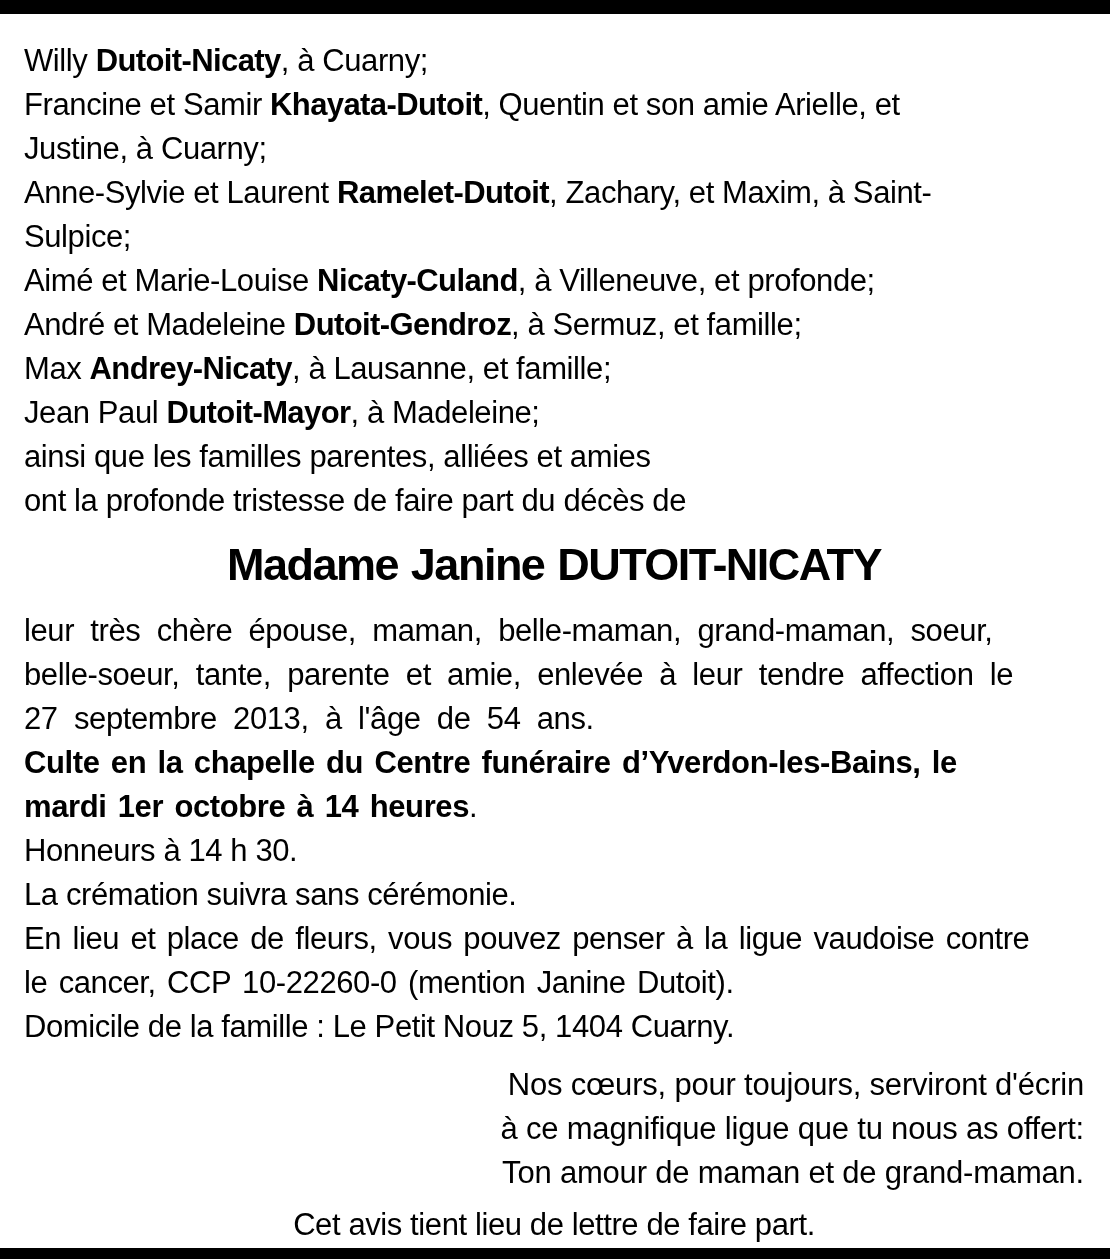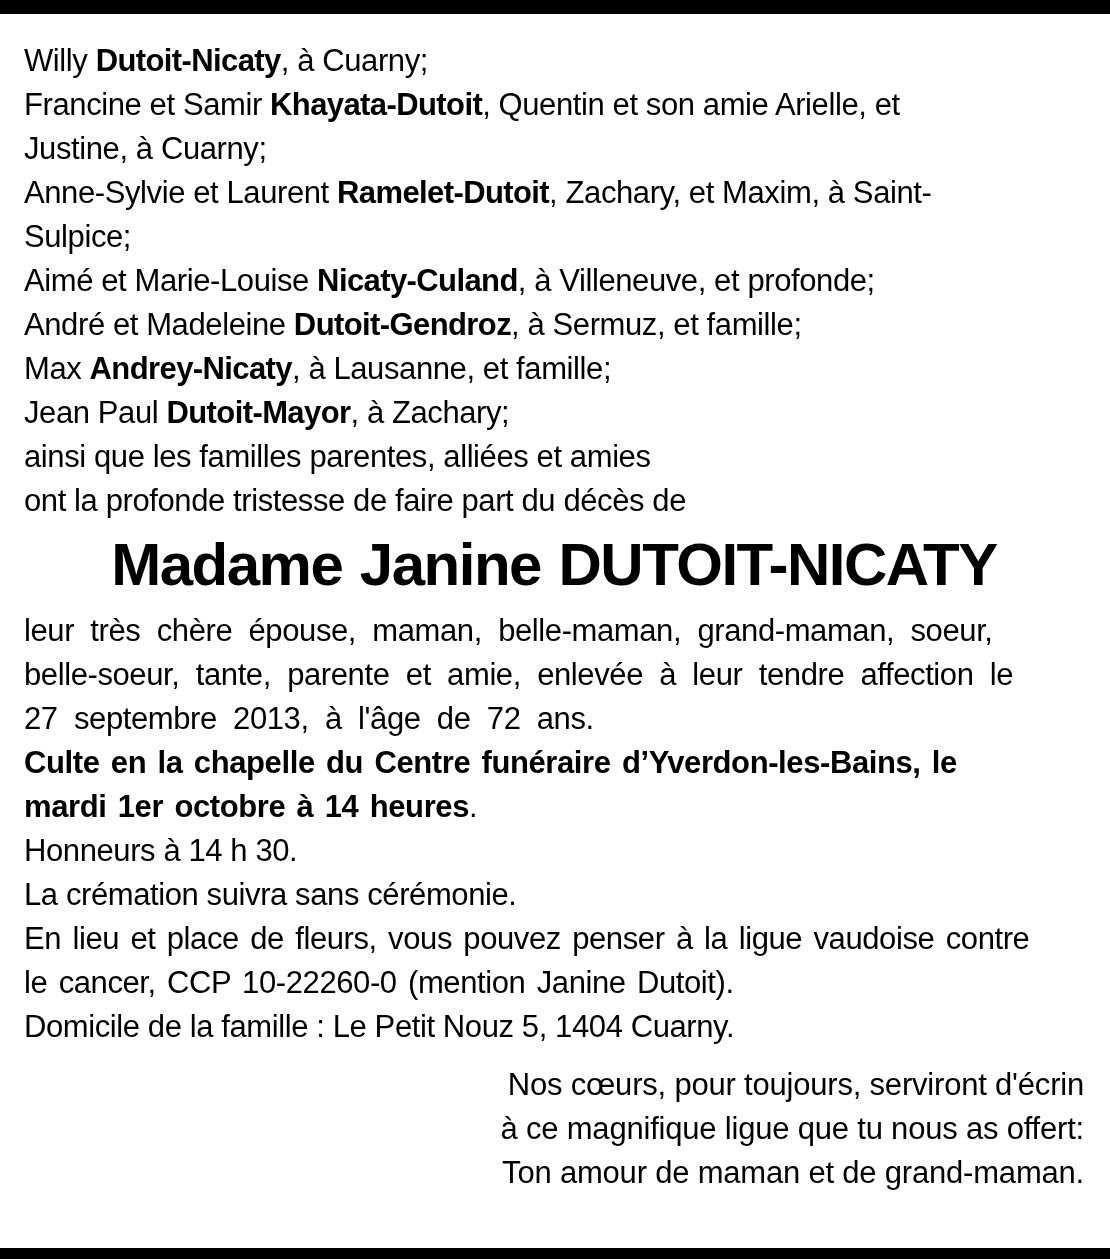--- a/index.html
+++ b/index.html
@@ -14,21 +14,21 @@
   .content{
     padding:25px 26px 0 24px;
     font-size:31px;line-height:44px;letter-spacing:-0.4px;
   }
   .line{white-space:nowrap;}
   .bold-name{font-weight:bold;letter-spacing:-0.6px;}
   .pre{white-space:pre-line;}
   .spread{word-spacing:0.26em;}
   .spread-sm{word-spacing:0.10em;}
   .title{
-    font-size:60px;font-weight:bold;text-align:center;
+    font-size:45px;font-weight:bold;text-align:center;
     letter-spacing:-1.5px;word-spacing:0.04em;line-height:82px;
     margin:1px 0 3px 0;white-space:nowrap;
   }
   .bold-par{font-weight:bold;}
   .reg{font-weight:normal;}
   .verse{
     text-align:right;margin-top:14px;
     letter-spacing:-0.2px;
   }
   .footer{text-align:center;margin-top:8px;}
@@ -43,46 +43,47 @@
 
     <div>
       <div class="line"><span>Willy </span><span class="bold-name">Dutoit-Nicaty</span><span>, à Cuarny;</span></div>
       <div class="line"><span>Francine et Samir </span><span class="bold-name">Khayata-Dutoit</span><span>, Quentin et son amie Arielle, et</span></div>
       <div class="line"><span>Justine, à Cuarny;</span></div>
       <div class="line"><span>Anne-Sylvie et Laurent </span><span class="bold-name">Ramelet-Dutoit</span><span>, Zachary, et Maxim, à Saint-</span></div>
       <div class="line"><span>Sulpice;</span></div>
       <div class="line"><span>Aimé et Marie-Louise </span><span class="bold-name">Nicaty-Culand</span><span>, à Villeneuve, et profonde;</span></div>
       <div class="line"><span>André et Madeleine </span><span class="bold-name">Dutoit-Gendroz</span><span>, à Sermuz, et famille;</span></div>
       <div class="line"><span>Max </span><span class="bold-name">Andrey-Nicaty</span><span>, à Lausanne, et famille;</span></div>
-      <div class="line"><span>Jean Paul </span><span class="bold-name">Dutoit-Mayor</span><span>, à Zachary;</span></div>
+      <div class="line"><span>Jean Paul </span><span class="bold-name">Dutoit-Mayor</span><span>, à Madeleine;</span></div>
       <div class="line"><span>ainsi que les familles parentes, alliées et amies</span></div>
       <div class="line"><span>ont la profonde tristesse de faire part du décès de</span></div>
     </div>
 
     <div class="title">Madame Janine DUTOIT-NICATY</div>
 
     <div class="pre spread">leur très chère épouse, maman, belle-maman, grand-maman, soeur,
 belle-soeur, tante, parente et amie, enlevée à leur tendre affection le
-27 septembre 2013, à l'âge de 72 ans.</div>
+27 septembre 2013, à l'âge de 54 ans.</div>
 
     <div><span class="bold-par pre spread-sm">Culte en la chapelle du Centre funéraire d’Yverdon-les-Bains, le
 mardi 1er octobre à 14 heures</span><span class="reg">.</span></div>
 
     <div class="line">Honneurs à 14 h 30.</div>
 
     <div class="line">La crémation suivra sans cérémonie.</div>
 
     <div class="pre spread-sm">En lieu et place de fleurs, vous pouvez penser à la ligue vaudoise contre
 le cancer, CCP 10-22260-0 (mention Janine Dutoit).</div>
 
     <div class="line">Domicile de la famille : Le Petit Nouz 5, 1404 Cuarny.</div>
 
     <div class="verse">
       <div>Nos cœurs, pour toujours, serviront d'écrin</div>
       <div>à ce magnifique ligue que tu nous as offert:</div>
       <div>Ton amour de maman et de grand-maman.</div>
     </div>
 
+    <div class="footer">Cet avis tient lieu de lettre de faire part.</div>
 
   </div>
 
   <div class="rule rule-bottom"></div>
 </div>
 
 </body></html>

